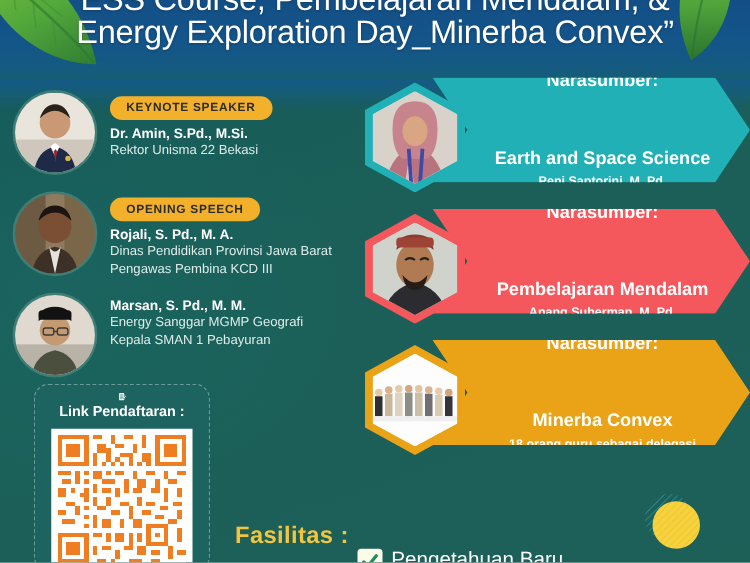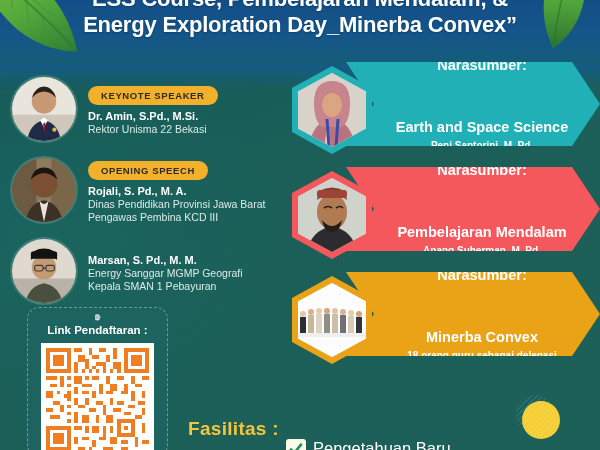--- a/index.html
+++ b/index.html
@@ -55,40 +55,40 @@
   
   .title-wrap {
     position: absolute;
     left: 0; right: 0; top: -14px;
     text-align: center;
     z-index: 6;
     padding: 0 14px;
   }
   .title-line {
     color: #ffffff;
-    font-weight: 700;
-    font-size: 22px;
+    font-weight: 400;
+    font-size: 26px;
     line-height: 26px;
     letter-spacing: -0.2px;
     text-shadow: 0 1px 2px rgba(0,0,0,0.25);
     white-space: nowrap;
   }
 
   
   .speakers {
     position: absolute;
     left: 10px;
     top: 72px;
     width: 290px;
     z-index: 5;
   }
   .speaker {
     position: relative;
     display: flex;
-    align-items: center;
+    align-items: flex-start;
     margin-bottom: 7px;
     min-height: 74px;
   }
   .avatar {
     width: 68px; height: 68px;
     border-radius: 50%;
     flex: 0 0 68px;
     overflow: hidden;
     position: relative;
     border: 2px solid rgba(255,255,255,0.10);

